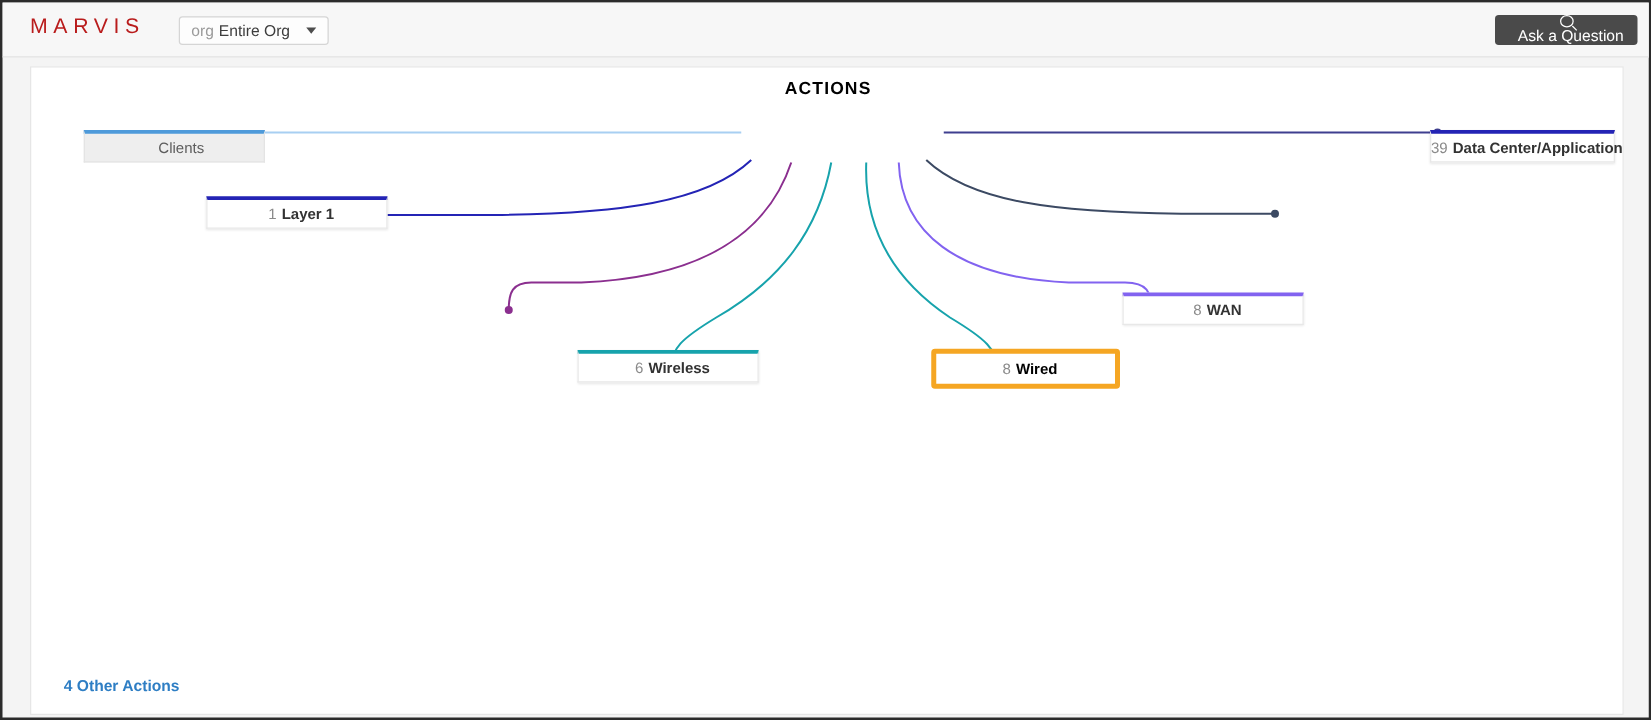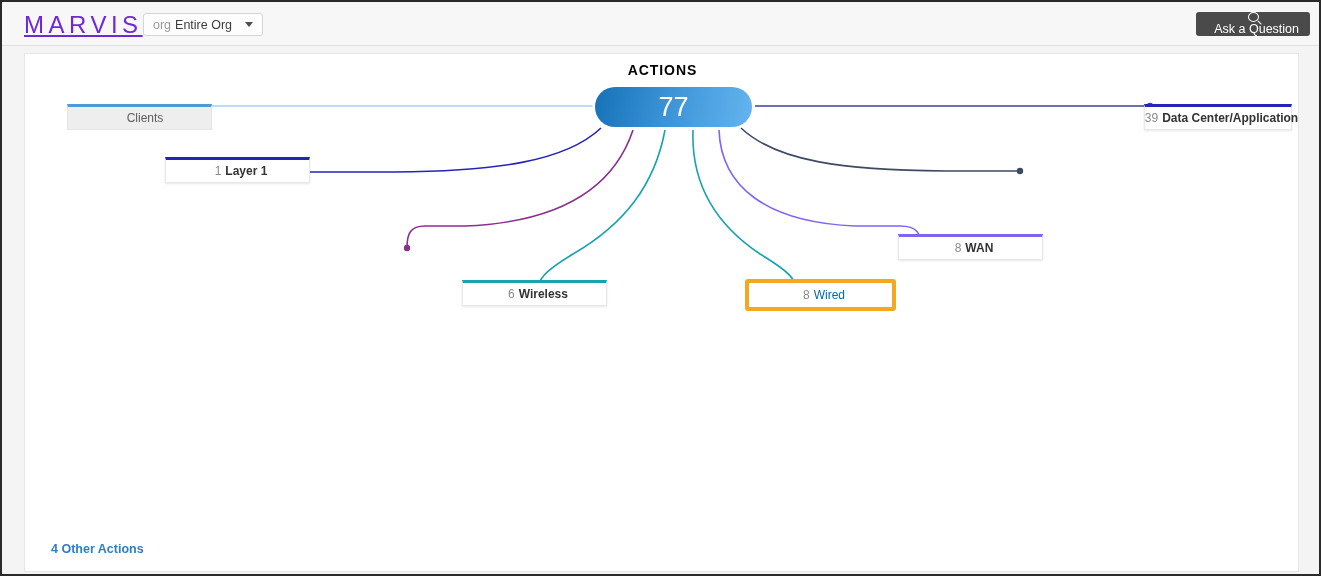--- a/index.html
+++ b/index.html
@@ -26,26 +26,25 @@
     left: 0; top: 0;
     width: 1321px;
     height: 44px;
     background: #f7f7f7;
     border-bottom: 1px solid #e2e2e2;
     box-sizing: border-box;
   }
   .brand {
     position: absolute;
     left: 22px; top: 9px;
-    font-size: 24px;
+    font-size: 17px;
     letter-spacing: 4.5px;
-    color: #6d28d9;
+    color: #b91c1c;
     font-weight: 400;
     white-space: nowrap;
-    text-decoration: underline;
   }
   .org-select {
     position: absolute;
     left: 141px; top: 11px;
     width: 120px;
     height: 23px;
     background: #fdfdfd;
     border: 1px solid #d5d5d5;
     border-radius: 3px;
     box-sizing: border-box;
@@ -196,21 +195,21 @@
     border-radius: 3px;
     height: 32px;
     box-shadow: none;
     padding-left: 7px;
     background: #ffffff;
   }
   .node.selected .inner {
     display: flex;
     align-items: center;
   }
-  .node.selected .nm { font-weight: 400; color: #0369a1; }
+  .node.selected .nm { font-weight: 700; color: #000000; }
 
   
   .sd-badge {
     position: absolute;
     right: 8px; top: 8px;
     height: 25px;
     background: #3d9ae8;
     border-radius: 13px;
     display: flex;
     align-items: center;
@@ -307,23 +306,20 @@
 
       <path d="M 716 74 C 752 108, 820 116, 920 117 L 995 117" stroke="#3c4a63" stroke-width="1.6" fill="none"></path>
       <circle cx="995" cy="117" r="3.2" fill="#3c4a63"></circle>
 
       <path d="M 730 52 L 1125 52" stroke="#3f3f8f" stroke-width="1.6" fill="none"></path>
       <circle cx="1125" cy="52" r="3.2" fill="#3f3f8f"></circle>
     </svg>
 
     <div class="actions-title">ACTIONS</div>
 
-    <div class="center-pill">
-      <span class="num">77</span>
-    </div>
 
     <div class="node empty" style="left:42px; top:50px; width:145px; border-top-color:#4e9ada;">
       <span class="cnt"></span>
       <span class="nm">Clients</span>
     </div>
 
     <div class="node" style="left:140px; top:103px; width:145px; border-top-color:#2424b5;">
       <span class="cnt">1</span>
       <span class="nm">Layer 1</span>
     </div>

